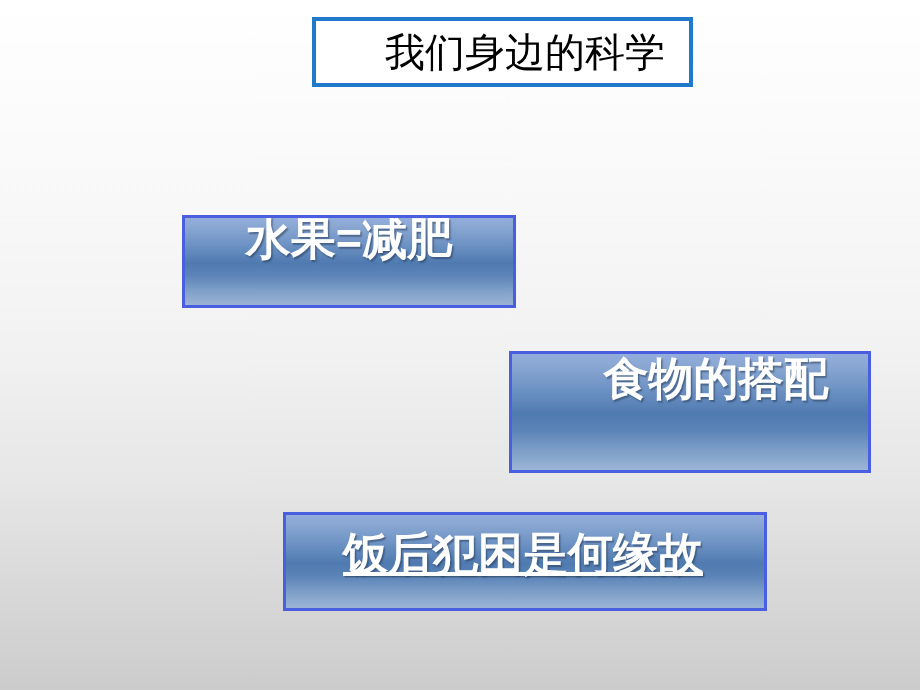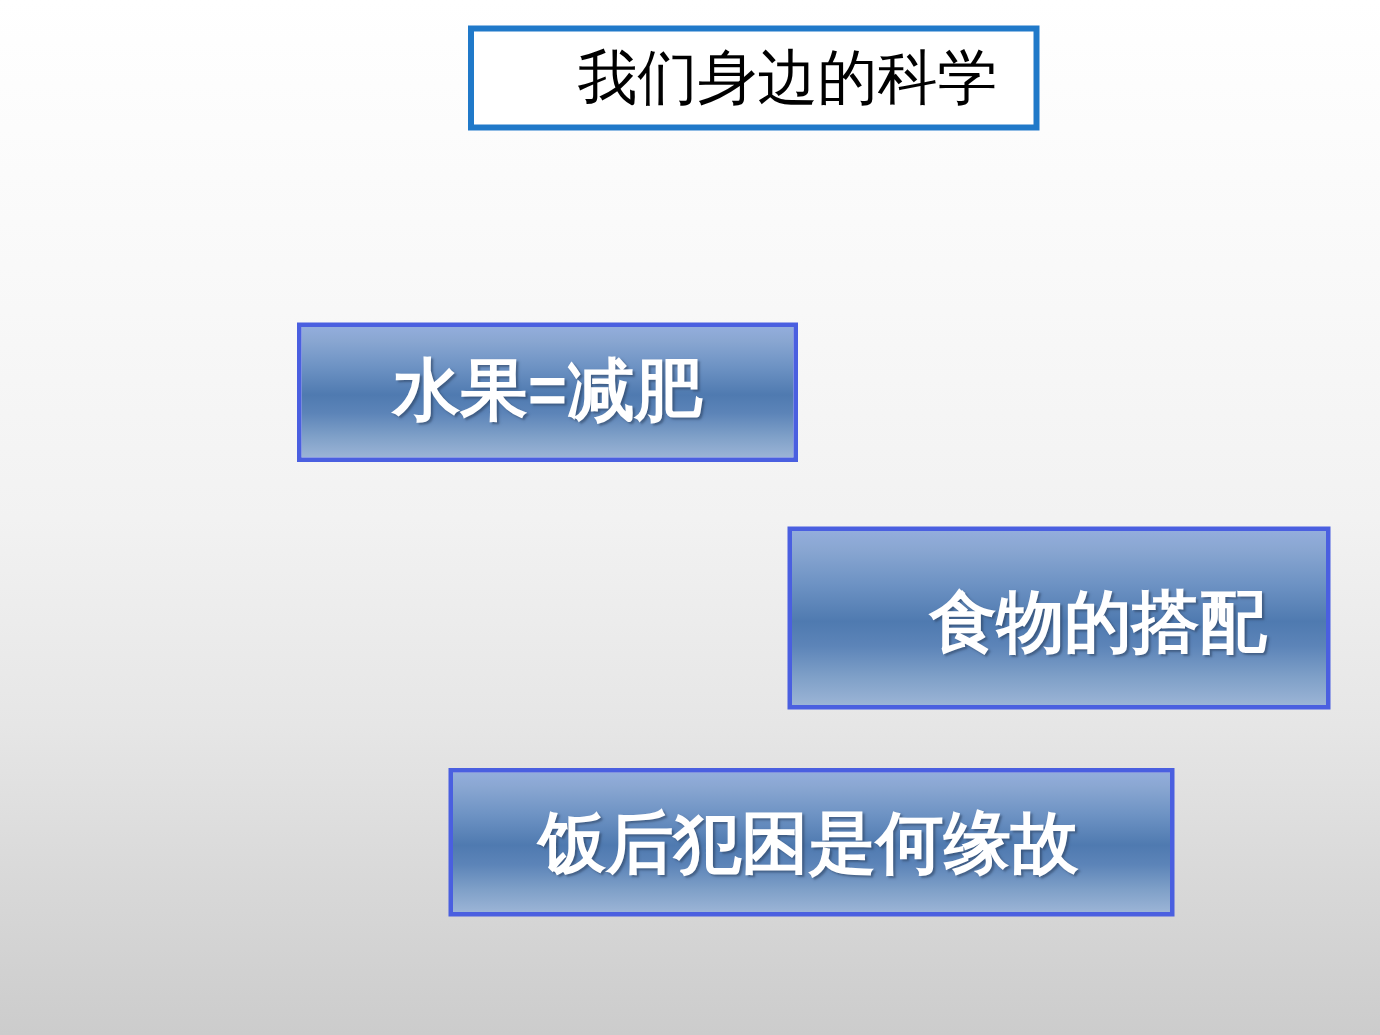--- a/index.html
+++ b/index.html
@@ -51,24 +51,22 @@
     border: 3px solid #4a5fe0;
     background: linear-gradient(to bottom,
         #93addc 0%,
         #8aa7d2 10%,
         #6e93c4 30%,
         #4f7ab0 52%,
         #5c84b8 66%,
         #7fa0c8 84%,
         #9bb4d6 100%);
     display: flex;
-    align-items: center;
     justify-content: center;
     overflow: hidden;
-    margin-left: 16px;
   }
   .topic-text {
     color: #ffffff;
     font-weight: bold;
     white-space: nowrap;
     text-shadow: 1.5px 1.5px 1.5px rgba(40,60,90,0.55);
     line-height: 1;
   }
 
   #box-fruit {
@@ -98,22 +96,23 @@
 
   #box-sleepy {
     left: 283px;
     top: 512px;
     width: 484px;
     height: 99px;
   }
   #box-sleepy .topic-text {
     font-size: 45px;
     position: relative;
-    top: 0px;
+    top: 16px;
     left: -2px;
+    text-decoration: underline;
   }
 </style>
 </head>
 <body>
 
 <div id="slide">
 
   <div id="title-box">
     <span id="title-text">我们身边的科学</span>
   </div>

